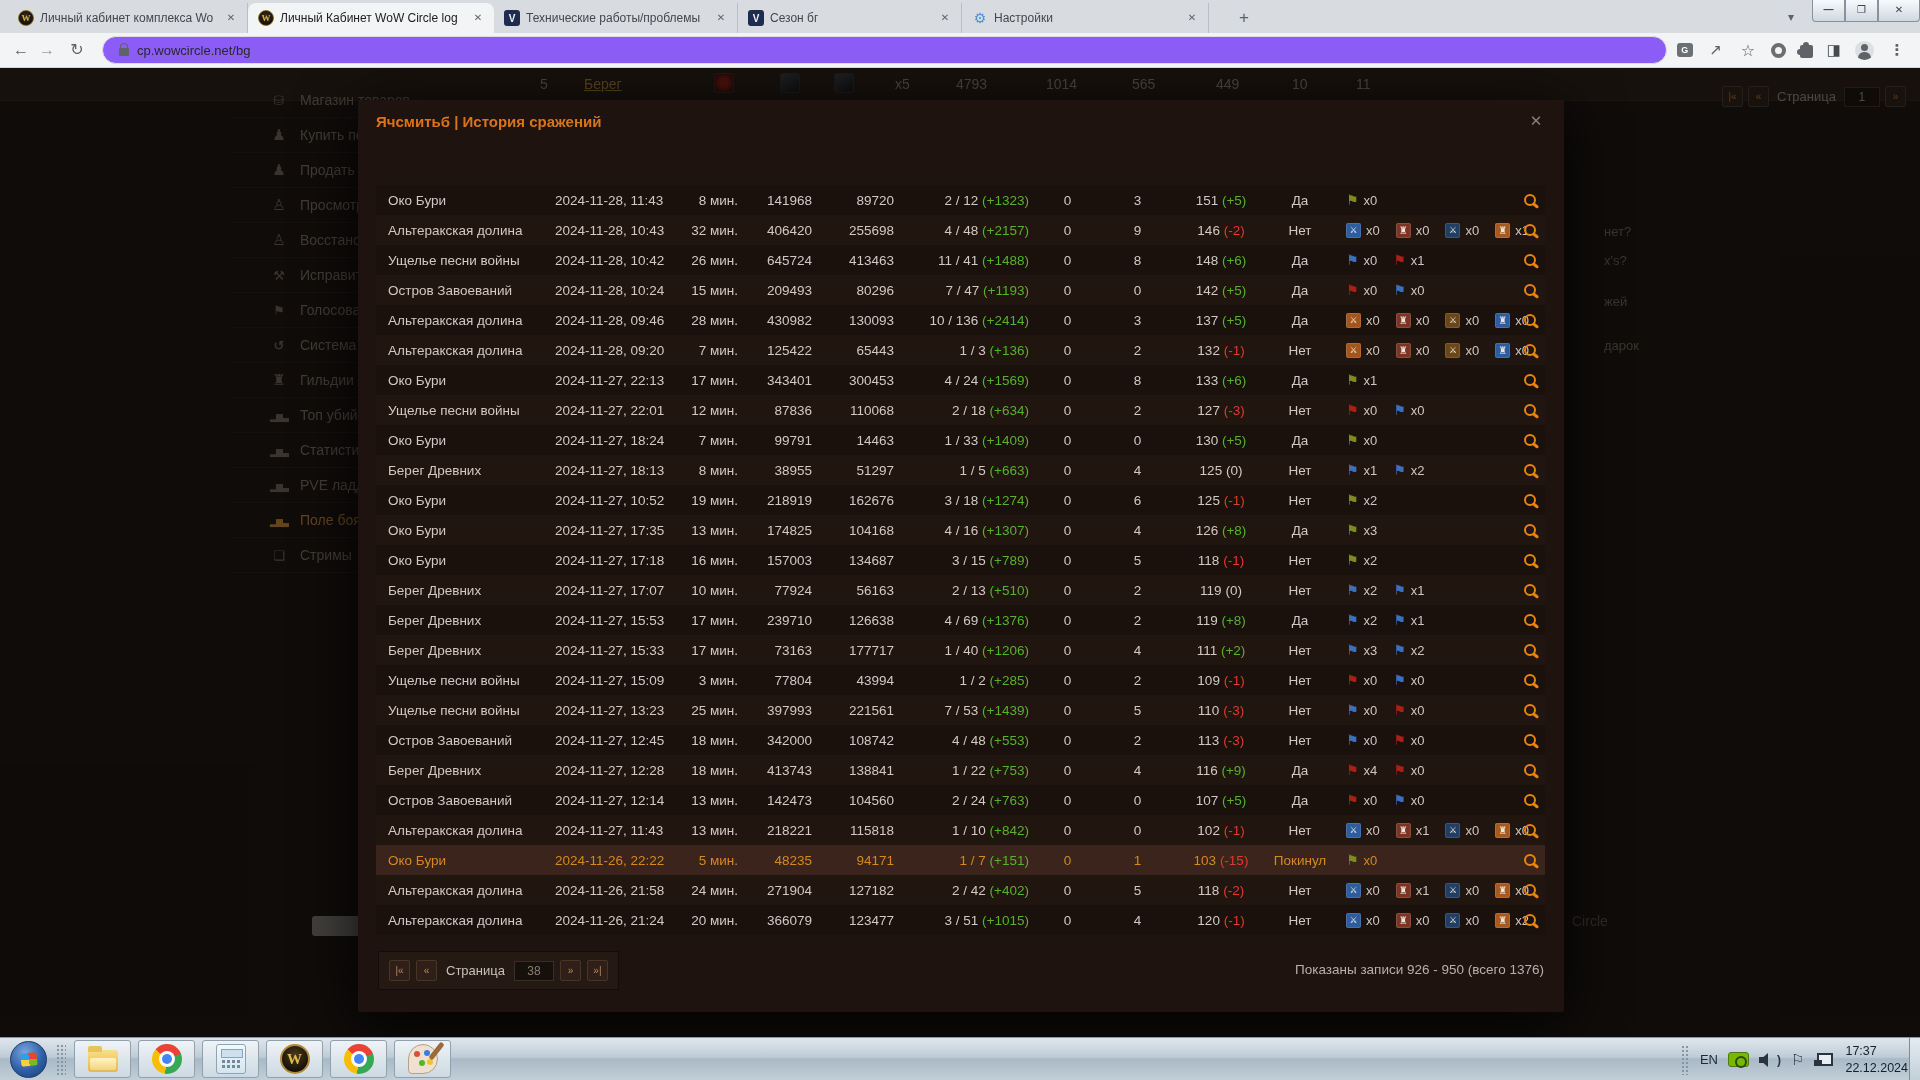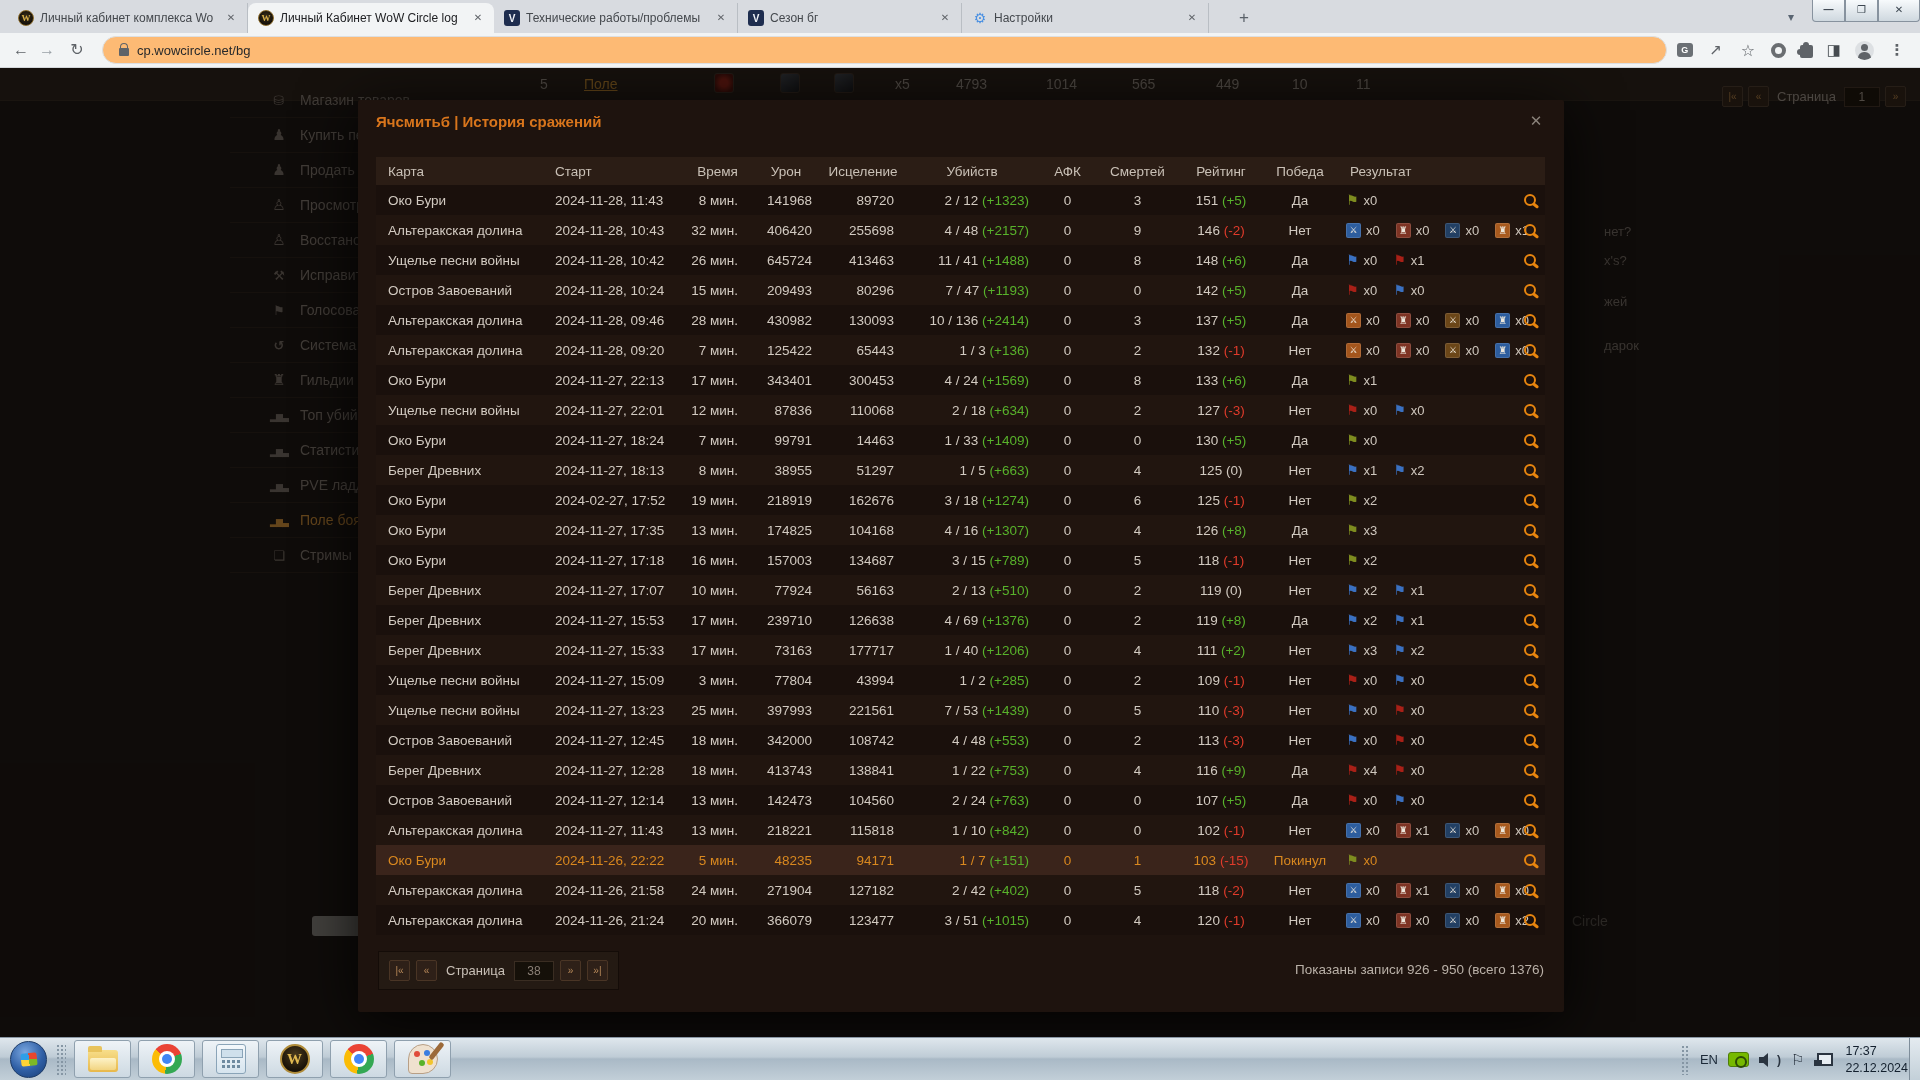--- a/index.html
+++ b/index.html
@@ -34,21 +34,21 @@
   .win-btn.max::before{content:"❐"}
   .win-btn.cls{width:42px;border-radius:0 0 4px 0}
   .win-btn.cls::before{content:"✕";font-weight:bold}
 
   .toolbar{position:absolute;left:0;top:33px;width:1920px;height:35px;background:#f2f4f5;border-bottom:1px solid #d4d7da;z-index:40;
            display:flex;align-items:center}
   .navbtn{width:26px;height:26px;text-align:center;line-height:26px;font-size:16px;color:#5f6368}
   .nav-back{margin-left:8px}.nav-back::before{content:"←"}
   .nav-fwd::before{content:"→";color:#9aa0a6}
   .nav-reload{margin-left:4px}.nav-reload::before{content:"↻"}
-  .urlpill{height:28px;flex:1;margin:0 10px 0 12px;background:#fdba74;border:1px solid #dcdfe2;border-radius:14px;
+  .urlpill{height:28px;flex:1;margin:0 10px 0 12px;background:#8b5cf6;border:1px solid #dcdfe2;border-radius:14px;
            display:flex;align-items:center;padding:0 14px}
   .lock{position:relative;width:10px;height:8px;background:#5f6368;border-radius:1px;margin:3px 8px 0 2px}
   .lock::before{content:"";position:absolute;left:1px;top:-5px;width:6px;height:6px;border:1.5px solid #5f6368;
                 border-bottom:none;border-radius:4px 4px 0 0}
   .urltext{font-size:13px;color:#27292b}
   .tb-icons{display:flex;align-items:center;gap:14px;margin-right:14px}
   .tbi{color:#5f6368;font-size:14px;width:18px;text-align:center}
   .i-translate{width:16px;height:14px;border-radius:3px;background:#6b7075;color:#fff;font-size:9px;line-height:14px;text-align:center;font-weight:bold}
   .i-translate::before{content:"G"}
   .i-share::before{content:"↗";font-size:15px}
@@ -265,21 +265,21 @@
       <span class="i-puzzle"></span>
       <span class="i-sidepanel"></span>
       <span class="i-avatar"></span>
       <span class="tbi i-menu"></span>
     </div>
   </div>
 
   <div class="page">
     <div class="topstrip">
       <span class="ts-item" style="left:540px">5</span>
-      <span class="ts-item ts-link" style="left:584px">Поле</span>
+      <span class="ts-item ts-link" style="left:584px">Берег</span>
       <span class="ts-ico ts-horde" style="left:714px"></span>
       <span class="ts-ico ts-char" style="left:780px"></span>
       <span class="ts-ico ts-char" style="left:834px"></span>
       <span class="ts-item" style="left:895px">x5</span>
       <span id="strip-values"><span class="ts-item" style="left: 956px;">4793</span><span class="ts-item" style="left: 1046px; text-align: center;">1014</span><span class="ts-item" style="left: 1132px;">565</span><span class="ts-item" style="left: 1216px;">449</span><span class="ts-item" style="left: 1292px;">10</span><span class="ts-item" style="left: 1356px;">11</span></span>
     </div>
     <div class="pager top-pager">
       <span class="pg-btn pg-first"></span>
       <span class="pg-btn pg-prev"></span>
       <span class="pg-label">Страница</span>
@@ -345,34 +345,20 @@
         </div>
       </div>
     <span id="frags"><span class="frag" style="top: 156px;">нет?</span><span class="frag" style="top: 185px;">x's?</span><span class="frag" style="top: 226px;">жей</span><span class="frag" style="top: 270px;">дарок</span></span>
     <span class="frag-circle">Circle</span>
     <span class="frag-box"></span>
   </div>
 
   <div class="modal">
     <div class="m-title">Ячсмитьб | История сражений</div>
     <div class="m-close"></div>
-    <div class="thead grid" id="thead">
-        <div class="cl">Карта</div>
-        <div class="cl2">Старт</div>
-        <div class="cc">Время</div>
-        <div class="cc">Урон</div>
-        <div class="cc">Исцеление</div>
-        <div class="cc">Убийств</div>
-        <div class="cc">АФК</div>
-        <div class="cc">Смертей</div>
-        <div class="cc">Рейтинг</div>
-        <div class="cc">Победа</div>
-        <div class="cl">Результат</div>
-        <div></div>
-      </div>
     <div class="rows" id="rows">
         <div class="row grid">
           <div class="cl">Око Бури</div>
           <div class="cl2">2024-11-28, 11:43</div>
           <div class="cr c2">8 мин.</div>
           <div class="cr c3">141968</div>
           <div class="cr c4">89720</div>
           <div class="cr c5">2 / 12 <span class="pos">(+1323)</span></div>
           <div class="cc">0</div>
           <div class="cc">3</div>
@@ -624,21 +610,21 @@
               <span class="res-flag b"></span>
               <span class="res-count">x2</span>
             </span>
           </div>
           <div class="lenscell">
             <span class="lens"></span>
           </div>
         </div>
         <div class="row grid">
           <div class="cl">Око Бури</div>
-          <div class="cl2">2024-02-27, 17:52</div>
+          <div class="cl2">2024-11-27, 10:52</div>
           <div class="cr c2">19 мин.</div>
           <div class="cr c3">218919</div>
           <div class="cr c4">162676</div>
           <div class="cr c5">3 / 18 <span class="pos">(+1274)</span></div>
           <div class="cc">0</div>
           <div class="cc">6</div>
           <div class="cc">125 <span class="neg">(-1)</span></div>
           <div class="cc">Нет</div>
           <div class="c10">
             <span class="res-group">

